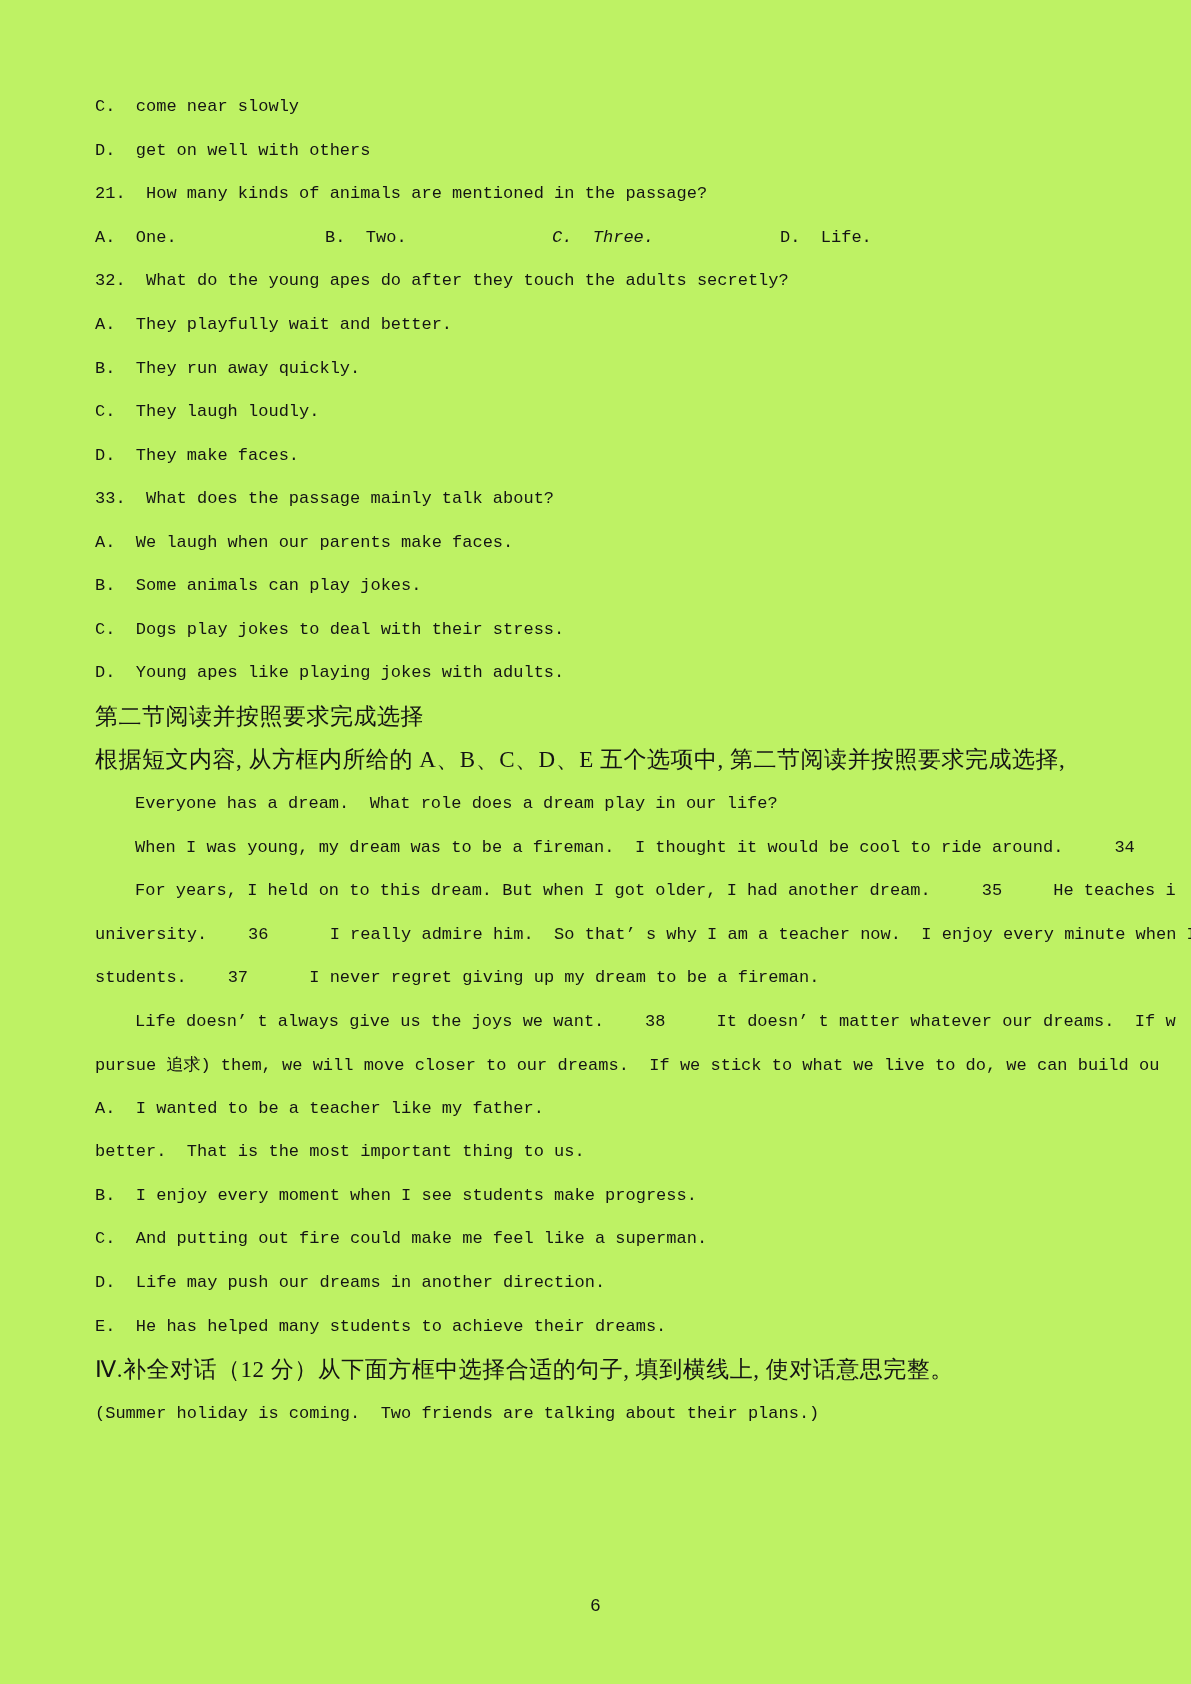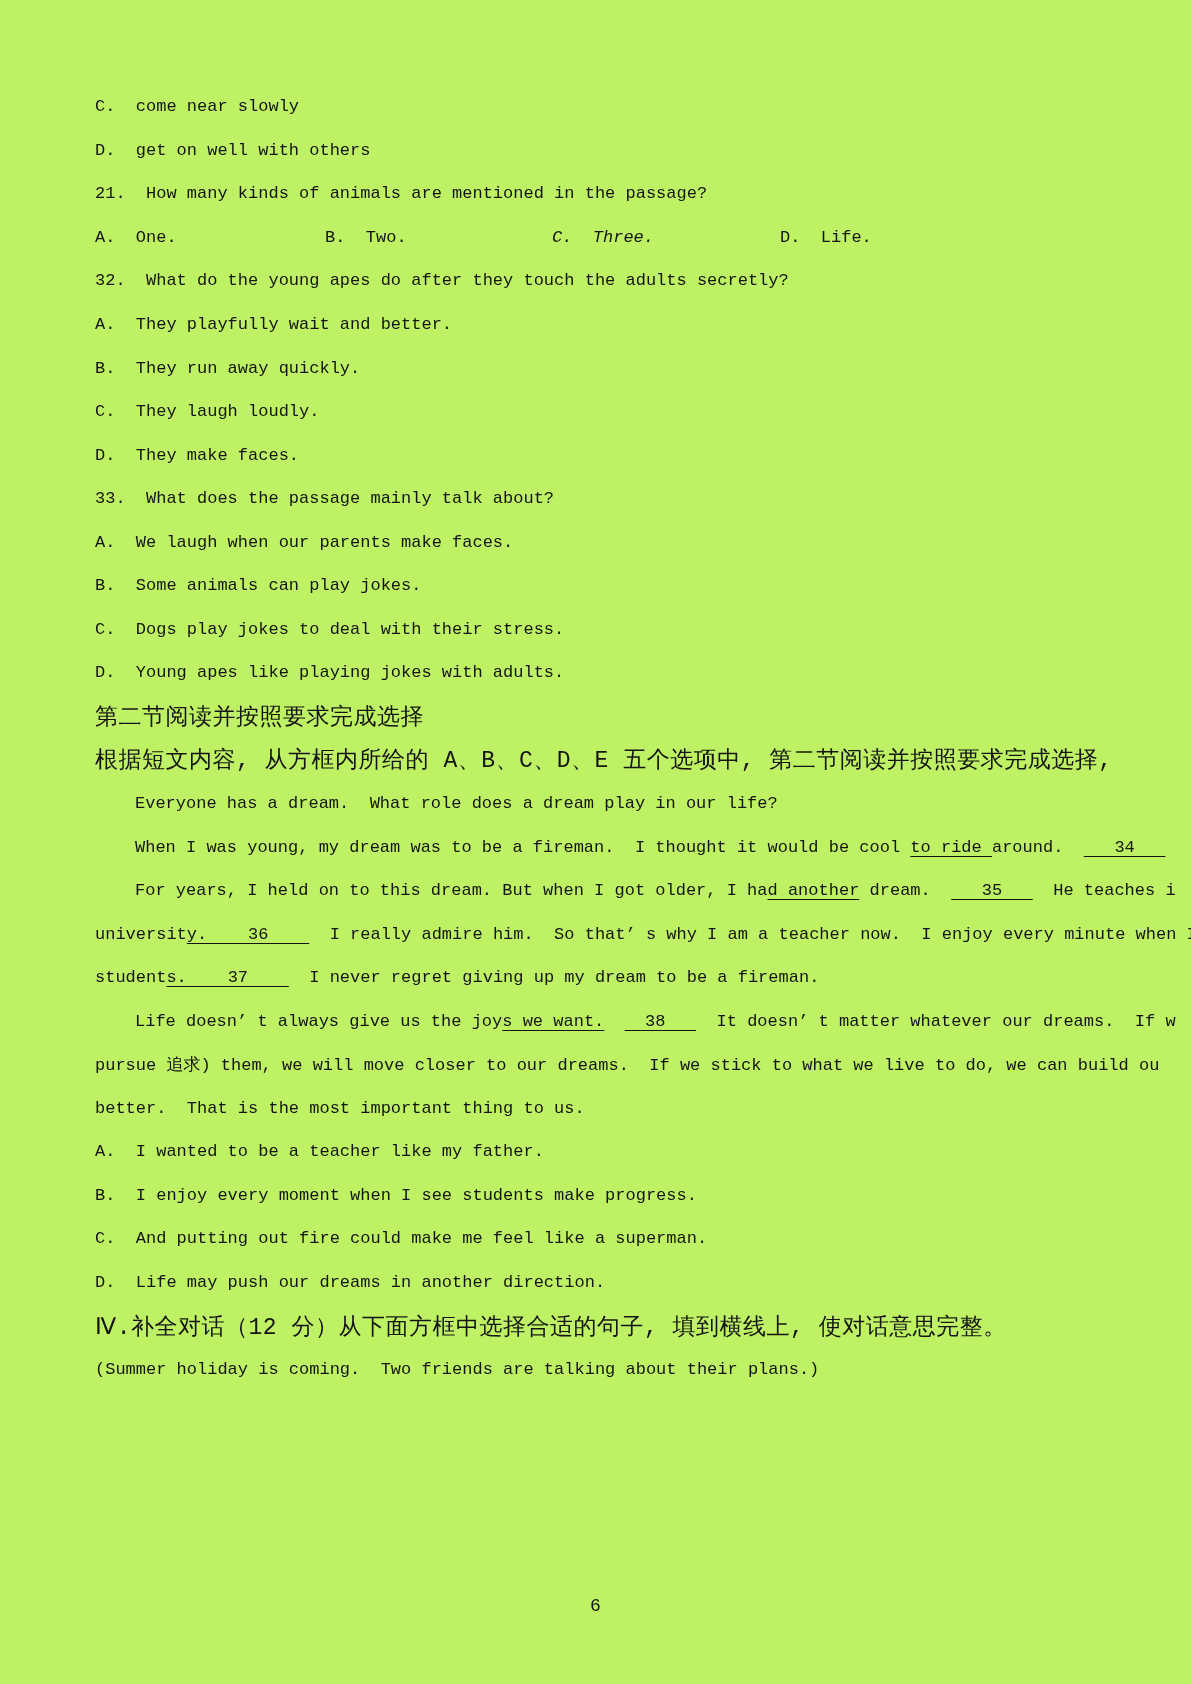--- a/index.html
+++ b/index.html
@@ -17,26 +17,26 @@
   .line{
     height:43.55px;
     display:flex;
     align-items:center;
     white-space:pre;
     font-family:"Liberation Mono","DejaVu Sans Mono",monospace;
     font-size:17px;
     color:#141414;
   }
   .line.zh{
-    font-family:Liberation Mono, monospace;
+    font-family:Liberation Serif, serif;
     font-size:23px;
     letter-spacing:0.5px;
   }
   .line.indent{padding-left:40px;}
-  .u{text-decoration:underline;text-underline-offset:4px;}
+  .u{text-underline-offset:4px;}
   .opt{display:inline-block;}
   .opt0{width:230px;font-family:Liberation Mono, monospace;}
   .opt1{width:227px;}
   .opt2{width:228px;font-style:italic;}
   .page-number{
     position:absolute;
     left:0;top:1596px;width:100%;
     text-align:center;
     font-family:"Liberation Mono","DejaVu Sans Mono",monospace;
     font-size:18px;
@@ -64,22 +64,23 @@
       <div class="line en"><span>D.  Young apes like playing jokes with adults.</span></div>
       <div class="line zh"><span>第二节阅读并按照要求完成选择</span></div>
       <div class="line zh"><span>根据短文内容, 从方框内所给的 A、B、C、D、E 五个选项中, 第二节阅读并按照要求完成选择,</span></div>
       <div class="line en indent"><span>Everyone has a dream.  What role does a dream play in our life?</span></div>
       <div class="line en indent"><span>When I was young, my dream was to be a fireman.  I thought it would be cool </span><span class="u">to ride </span><span>around.  </span><span class="u">&nbsp;&nbsp;&nbsp;34&nbsp;&nbsp;&nbsp;</span></div>
       <div class="line en indent"><span>For years, I held on to this dream. But when I got older, I ha</span><span class="u">d another</span><span> dream.  </span><span class="u">&nbsp;&nbsp;&nbsp;35&nbsp;&nbsp;&nbsp;</span><span>  He teaches i</span></div>
       <div class="line en"><span>universit</span><span class="u">y.&nbsp;&nbsp;&nbsp;&nbsp;36&nbsp;&nbsp;&nbsp;&nbsp;</span><span>  I really admire him.  So that’ s why I am a teacher now.  I enjoy every minute when I</span></div>
       <div class="line en"><span>student</span><span class="u">s.&nbsp;&nbsp;&nbsp;&nbsp;37&nbsp;&nbsp;&nbsp;&nbsp;</span><span>  I never regret giving up my dream to be a fireman.</span></div>
       <div class="line en indent"><span>Life doesn’ t always give us the joy</span><span class="u">s we want.</span><span>  </span><span class="u">&nbsp;&nbsp;38&nbsp;&nbsp;&nbsp;</span><span>  It doesn’ t matter whatever our dreams.  If w</span></div>
       <div class="line en"><span>pursue 追求) them, we will move closer to our dreams.  If we stick to what we live to do, we can build ou</span></div>
+      <div class="line en"><span>A.  I wanted to be a teacher like my father.</span></div>
       <div class="line en"><span>better.  That is the most important thing to us.</span></div>
-      <div class="line en"><span>A.  I wanted to be a teacher like my father.</span></div>
       <div class="line en"><span>B.  I enjoy every moment when I see students make progress.</span></div>
       <div class="line en"><span>C.  And putting out fire could make me feel like a superman.</span></div>
       <div class="line en"><span>D.  Life may push our dreams in another direction.</span></div>
+      <div class="line en"><span>E.  He has helped many students to achieve their dreams.</span></div>
       <div class="line zh"><span>Ⅳ.补全对话（12 分）从下面方框中选择合适的句子, 填到横线上, 使对话意思完整。</span></div>
       <div class="line en"><span>(Summer holiday is coming.  Two friends are talking about their plans.)</span></div>
     </div>
   <div class="page-number">6</div>
 </div>
 
 </body></html>

